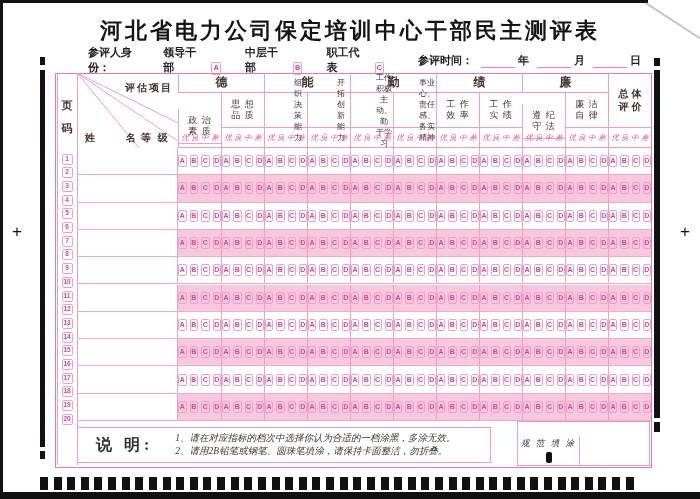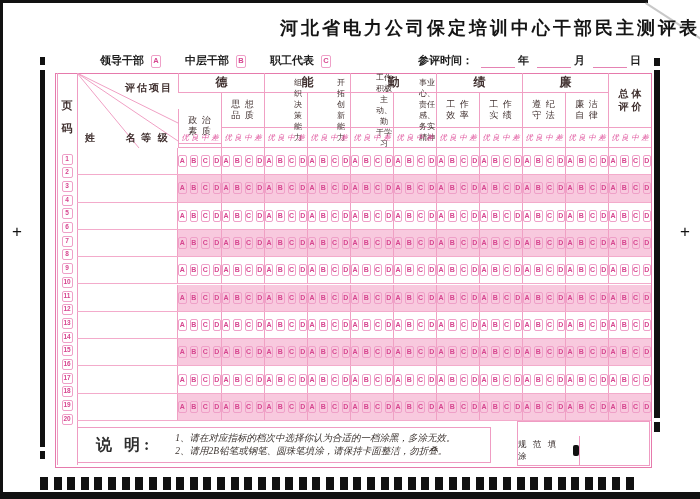--- a/index.html
+++ b/index.html
@@ -9,21 +9,21 @@
   
   .frame-top{left:0;top:0;width:648px;height:3px;background:#111;}
   .frame-left{left:0;top:0;width:3px;height:499px;background:#111;}
   .frame-bottom{left:0;top:492px;width:700px;height:7px;background:#111;}
   .corner-artifact{left:646px;top:2px;width:70px;height:2px;background:#9a9a9a;opacity:.55;
                    transform:rotate(33deg);transform-origin:left top;}
   .plus{font-size:17px;color:#111;line-height:12px;}
   .tbar{background:#111;}
   .tick{position:absolute;top:477px;width:8px;height:13px;background:#111;}
   
-  .title{left:0;top:16px;width:700px;text-align:right;font-size:18px;font-weight:bold;
+  .title{left:0;top:16px;width:700px;text-align:center;font-size:22px;font-weight:bold;
          letter-spacing:3px;color:#151515;}
   .identity{top:52px;height:16px;display:flex;align-items:center;color:#1d1d1d;
             font-size:11px;font-weight:bold;}
   .id-opt{display:flex;align-items:flex-end;margin-right:24px;}
   .id-opt .lbl{margin-right:5px;}
   .uline{display:inline-block;width:34px;border-bottom:1px solid #e583b3;height:11px;margin:0 3px 0 8px;}
   .outer-box{left:55px;top:73px;width:595px;height:393px;border:1px solid #e67aac;}
   .pagecol{left:57px;top:73px;width:19px;height:392px;border-left:1px solid #ef9cc3;
            border-right:1px solid #ef9cc3;}
   .pagecol-hdr{left:57px;top:94px;width:20px;text-align:center;font-size:11px;font-weight:bold;
@@ -60,21 +60,21 @@
   
   .notes{left:77px;top:427px;width:412px;height:34px;border:1px solid #ef9cc3;
          display:flex;align-items:center;font-family:"Liberation Serif",serif;}
   .notes-lbl{font-size:16px;color:#2e2e2e;margin:0 22px 0 18px;letter-spacing:4px;font-weight:bold;}
   .notes-lines{font-size:9.5px;color:#3c3430;font-style:italic;line-height:13px;}
   .fillreq{left:517px;top:421px;width:131px;height:43px;border:1px solid #ef9cc3;}
   .fillreq-title{position:absolute;left:0;top:0;width:100%;height:14px;line-height:14px;
                  border-bottom:1px solid #ef9cc3;box-sizing:border-box;text-align:center;
                  font-size:9.5px;font-weight:bold;letter-spacing:5px;color:#3a2f2e;}
   .fr-cell{position:absolute;top:14px;height:29px;box-sizing:border-box;display:flex;
-           flex-direction:row;align-items:center;justify-content:space-evenly;}
+           flex-direction:column;align-items:center;justify-content:space-evenly;font-style:italic;}
   .fr-lbl{font-size:8.5px;letter-spacing:2px;color:#3a2f2e;}
   .mark-solid{width:6px;height:11px;background:#111;border-radius:2px;}
   .marks-row{display:flex;gap:3px;align-items:center;}
   .mark-bub{display:inline-block;width:9px;height:11px;line-height:10px;font-size:7.5px;
             text-align:center;color:#222;border:1px solid #efa0c8;border-radius:2px;}
 </style>
 </head>
 <body>
 
 <div class="page">
@@ -134,20 +134,21 @@
       <div class="tick" style="left: 571.18px;"></div>
       <div class="tick" style="left: 584.8px;"></div>
       <div class="tick" style="left: 598.42px;"></div>
       <div class="tick" style="left: 612.04px;"></div>
       <div class="tick" style="left: 625.66px;"></div>
     </div>
 
   <div class="abs title">河北省电力公司保定培训中心干部民主测评表</div>
 
   <div class="abs identity" style="left:88px;width:320px;">
+    <span>参评人身份：</span>
     <span id="identity-options" style="display:flex;margin-left:12px;">
         <span class="id-opt">
           <span class="lbl">领导干部</span>
           <span class="bub idb">A</span>
         </span>
         <span class="id-opt">
           <span class="lbl">中层干部</span>
           <span class="bub idb">B</span>
         </span>
         <span class="id-opt">
@@ -205,21 +206,21 @@
       <div class="cell sub-cell sub-small" style="left: 350px; top: 93px; width: 43px; height: 35px;">工作积极
 主动、勤
 于学习</div>
       <div class="cell sub-cell sub-small" style="left: 393px; top: 93px; width: 43px; height: 35px;">事业心、
 责任感、
 务实精神</div>
       <div class="cell sub-cell" style="left: 436px; top: 93px; width: 43px; height: 35px;">工 作
 效 率</div>
       <div class="cell sub-cell" style="left: 479px; top: 93px; width: 43px; height: 35px;">工 作
 实 绩</div>
-      <div class="cell sub-cell" style="left: 522px; top: 93px; width: 43px; height: 35px;">遵 纪
+      <div class="cell sub-cell" style="left: 522px; top: 104px; width: 43px; height: 35px;">遵 纪
 守 法</div>
       <div class="cell sub-cell" style="left: 565px; top: 93px; width: 43px; height: 35px;">廉 洁
 自 律</div>
       <div class="cell grade-cell" style="left: 178px; top: 128px; width: 43px; height: 20px;">
         <span>优</span>
         <span>良</span>
         <span>中</span>
         <span>差</span>
       </div>
       <div class="cell grade-cell" style="left: 221px; top: 128px; width: 43px; height: 20px;">

